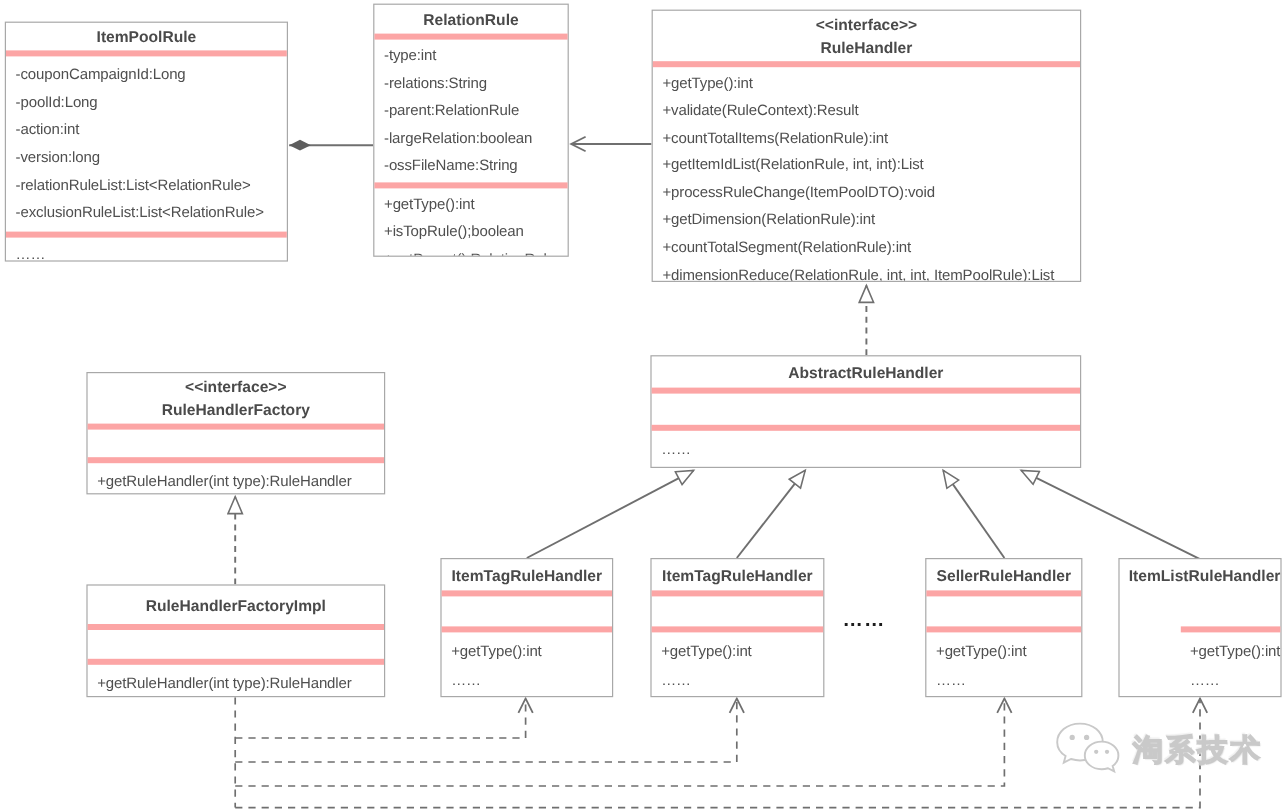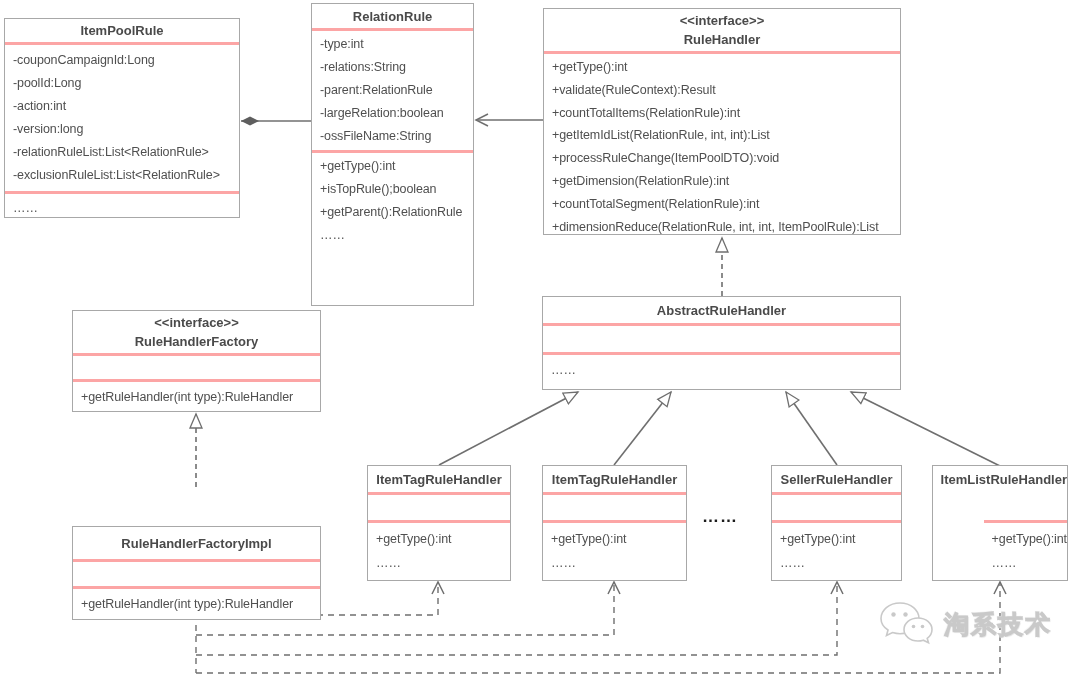--- a/index.html
+++ b/index.html
@@ -11,21 +11,21 @@
   .uml-class{
     position:absolute;z-index:2;background:#ffffff;
     border:1px solid #a8a8a8;box-sizing:border-box;
     display:flex;flex-direction:column;
   }
   .uml-title{
     font-weight:bold;font-size:13px;color:#4a4a4a;text-align:center;
     display:flex;flex-direction:column;justify-content:center;line-height:19px;
     flex:0 0 auto;
   }
-  .uml-section{flex:0 0 auto;border-top:3px solid #fca5a5;overflow:hidden;}
+  .uml-section{flex:0 0 auto;border-top:5px solid #fca5a5;overflow:hidden;}
   .member{
     font-size:12.5px;color:#4f4f4f;padding-left:8px;line-height:23px;
     white-space:nowrap;letter-spacing:-0.1px;
   }
   .rh .member{line-height:22.8px;}
   .hnd .member{line-height:24px;}
   .hnd .uml-section.methods{padding-top:4px;}
   .big-ellipsis{
     position:absolute;z-index:2;font-weight:900;font-size:17px;color:#1c1c1c;
     letter-spacing:1px;line-height:17px;
@@ -90,21 +90,21 @@
         <div class="member">-action:int</div>
         <div class="member">-version:long</div>
         <div class="member">-relationRuleList:List&lt;RelationRule&gt;</div>
         <div class="member">-exclusionRuleList:List&lt;RelationRule&gt;</div>
       </div>
     <div class="uml-section methods" style="flex:1 1 auto;padding-top:3px;">
         <div class="member">……</div>
       </div>
   </div>
 
-  <div class="uml-class" style="left:311px;top:3px;width:163px;height:303px;">
+  <div class="uml-class" style="left:311px;top:3px;width:163px;height:211px;">
     <div class="uml-title" style="height:24px;">
       <div>RelationRule</div>
     </div>
     <div class="uml-section attrs" style="height:117px;padding-top:2px;">
         <div class="member">-type:int</div>
         <div class="member">-relations:String</div>
         <div class="member">-parent:RelationRule</div>
         <div class="member">-largeRelation:boolean</div>
         <div class="member">-ossFileName:String</div>
       </div>
@@ -147,21 +147,21 @@
   <div class="uml-class" style="left:542px;top:296px;width:359px;height:94px;">
     <div class="uml-title" style="height:26px;">
       <div>AbstractRuleHandler</div>
     </div>
     <div class="uml-section attrs" style="height:26px;"></div>
     <div class="uml-section methods" style="flex:1 1 auto;padding-top:4px;">
         <div class="member">……</div>
       </div>
   </div>
 
-  <div class="uml-class" style="left:72px;top:487px;width:249px;height:94px;margin-top:39px;">
+  <div class="uml-class" style="left:72px;top:487px;width:249px;height:94px;">
     <div class="uml-title" style="height:32px;">
       <div>RuleHandlerFactoryImpl</div>
     </div>
     <div class="uml-section attrs" style="height:24px;"></div>
     <div class="uml-section methods" style="flex:1 1 auto;padding-top:4px;">
         <div class="member">+getRuleHandler(int type):RuleHandler</div>
       </div>
   </div>
 
   <div class="uml-class hnd" style="left:367px;top:465px;width:144px;height:116px;">

